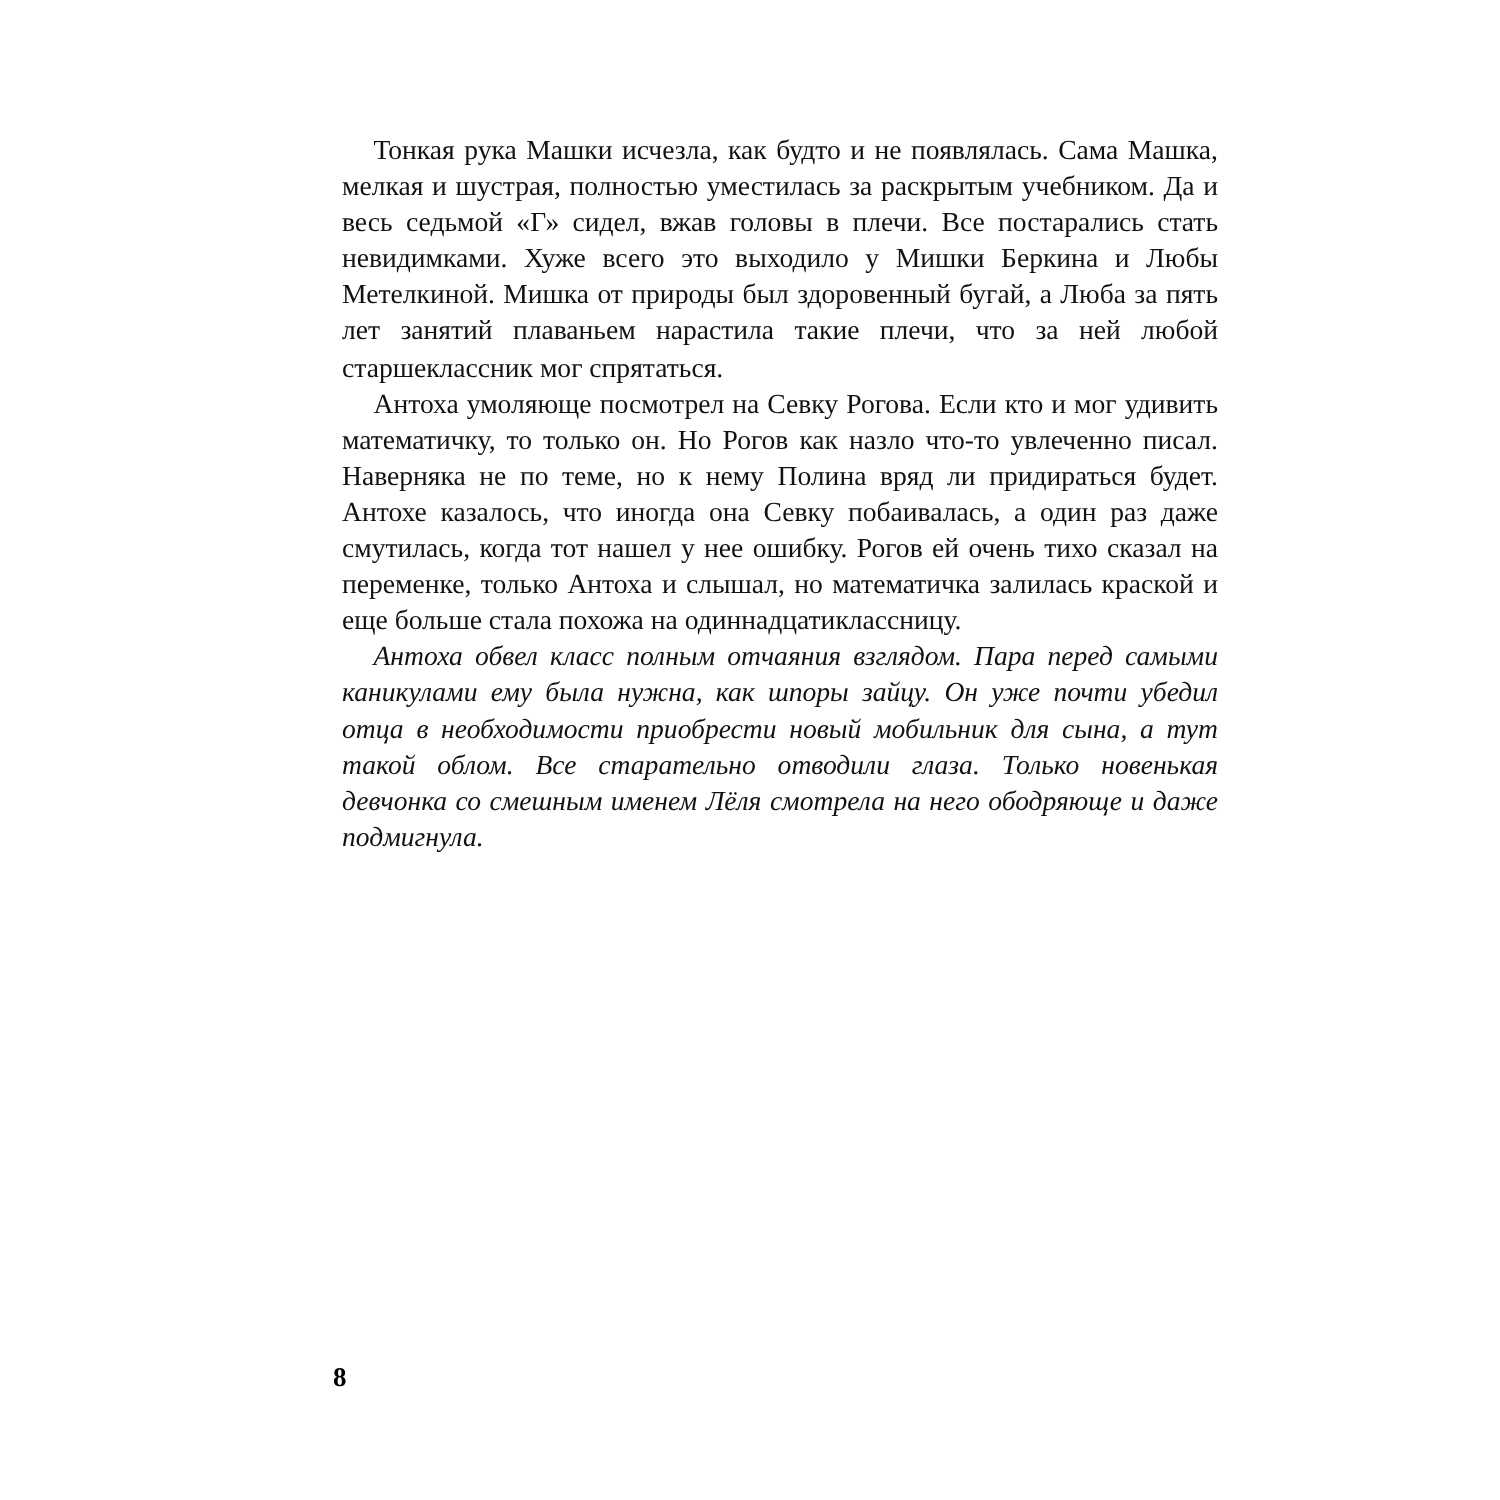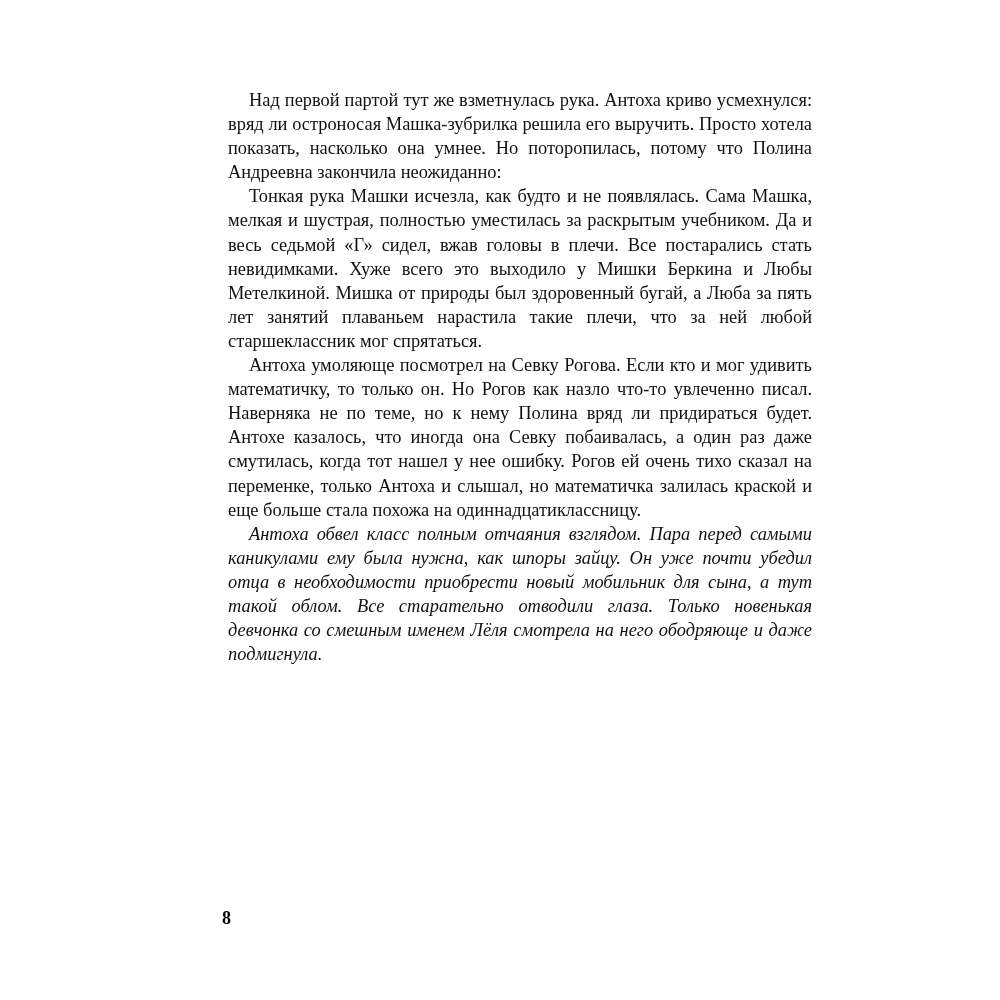--- a/index.html
+++ b/index.html
@@ -60,21 +60,20 @@
     letter-spacing: 0;
     color: #000000;
   }
 </style>
 </head>
 <body>
 
 <div id="page">
 
   <div id="text-column">
-    <p>Над первой партой тут же взметнулась рука. Антоха криво усмехнулся: вряд ли остроносая Машка-зубрилка решила его выручить. Просто хотела показать, насколько она умнее. Но поторопилась, потому что Полина Андреевна закончила неожиданно:</p>
     <p>Тонкая рука Машки исчезла, как будто и не появлялась. Сама Машка, мелкая и шустрая, полностью уместилась за раскрытым учебником. Да и весь седьмой «Г» сидел, вжав головы в плечи. Все постарались стать невидимками. Хуже всего это выходило у Мишки Беркина и Любы Метелкиной. Мишка от природы был здоровенный бугай, а Люба за пять лет занятий плаваньем нарастила такие плечи, что за ней любой старшеклассник мог спрятаться.</p>
     <p>Антоха умоляюще посмотрел на Севку Рогова. Если кто и мог удивить математичку, то только он. Но Рогов как назло что-то увлеченно писал. Наверняка не по теме, но к нему Полина вряд ли придираться будет. Антохе казалось, что иногда она Севку побаивалась, а один раз даже смутилась, когда тот нашел у нее ошибку. Рогов ей очень тихо сказал на переменке, только Антоха и слышал, но математичка залилась краской и еще больше стала похожа на одиннадцатиклассницу.</p>
     <p>Антоха обвел класс полным отчаяния взглядом. Пара перед самыми каникулами ему была нужна, как шпоры зайцу. Он уже почти убедил отца в необходимости приобрести новый мобильник для сына, а тут такой облом. Все старательно отводили глаза. Только новенькая девчонка со смешным именем Лёля смотрела на него ободряюще и даже подмигнула.</p>
   </div>
 
   <div id="page-number">8</div>
 
 </div>
 
 </body></html>

